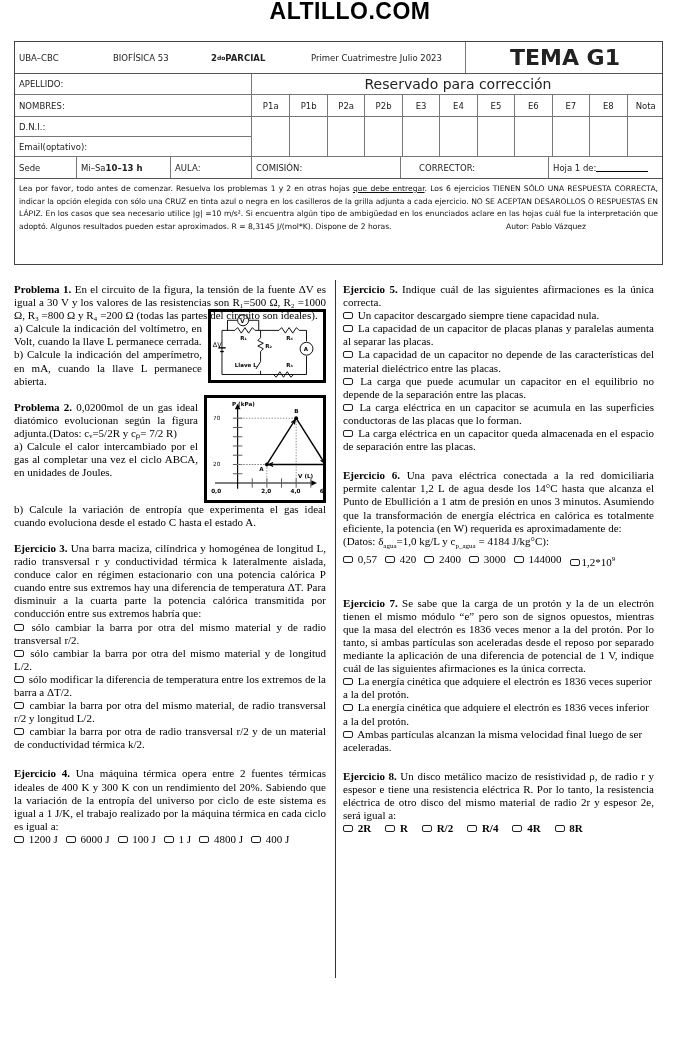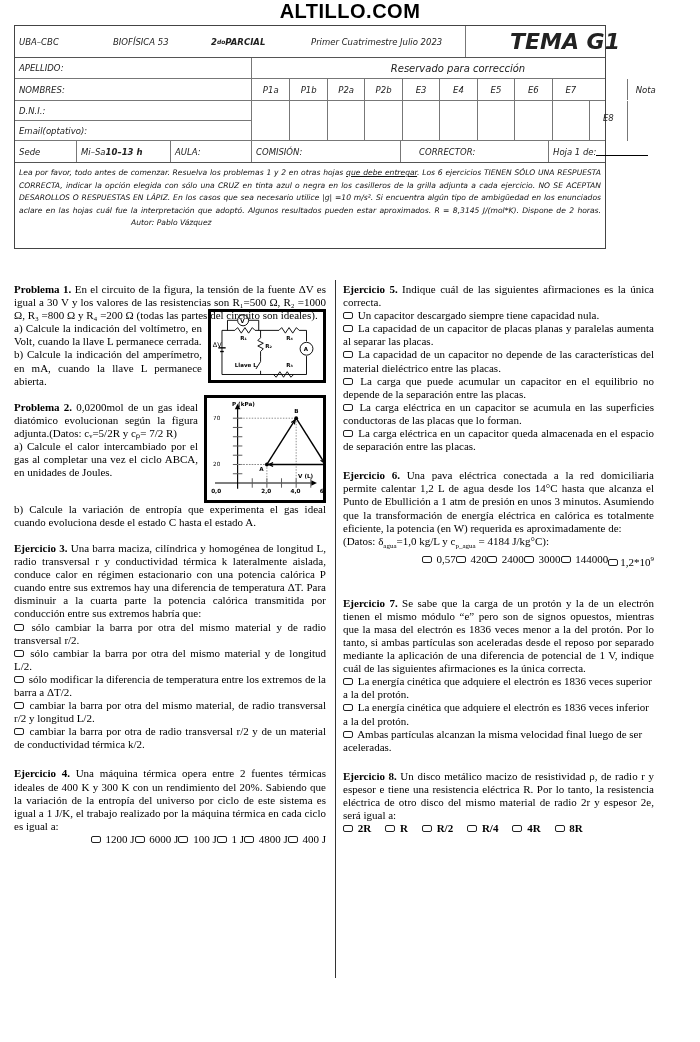--- a/index.html
+++ b/index.html
@@ -1,36 +1,36 @@
 <!DOCTYPE html>
 <html><head>
 <meta charset="utf-8">
 <style>
   * { box-sizing: border-box; margin: 0; padding: 0; }
   body { width: 700px; height: 1042px; background: #fff; color: #000; position: relative; overflow: hidden; font-family: "Liberation Serif", serif; }
-  .site-title { position: absolute; left: 0; top: 0; width: 700px; text-align: center; font-family: "Liberation Sans", sans-serif; font-weight: bold; font-size: 20px; line-height: 22px; letter-spacing: 0.5px; }
+  .site-title { position: absolute; left: 0; top: 0; width: 700px; text-align: center; font-family: "Liberation Sans", sans-serif; font-weight: bold; font-size: 23px; line-height: 22px; letter-spacing: 0.5px; }
 
   
-  .hdr { position: absolute; left: 14px; top: 25px; width: 592px; border: 1.5px solid #444; font-family: "DejaVu Sans", sans-serif; font-size: 8.5px; color: #222; font-style: italic; }
+  .hdr { position: absolute; left: 14px; top: 41px; width: 649px; border: 1.5px solid #444; font-family: "DejaVu Sans", sans-serif; font-size: 8.5px; color: #222; }
   .row { position: absolute; left: 0; border-bottom: 1px solid #777; }
   .cell { position: absolute; top: 0; height: 100%; display: flex; align-items: center; padding-left: 4px; white-space: nowrap; }
   .vline { position: absolute; top: 0; width: 1px; background: #777; }
   .tema { font-family: "DejaVu Sans", sans-serif; font-weight: bold; font-size: 22px; justify-content: center; padding-left: 0; }
   .instr { position: absolute; left: 0; top: 169px; width: 100%; padding: 3px 4px; font-family: "DejaVu Sans", sans-serif; font-size: 7.6px; line-height: 12.6px; text-align: justify; color: #111; }
   .u { text-decoration: underline; }
   .blank-line { display: inline-block; width: 52px; border-bottom: 1px solid #000; height: 9px; }
 
   
   .col { position: absolute; font-size: 11px; line-height: 13.1px; text-align: justify; }
   .col-left { left: 14px; top: 283px; width: 312px; }
   .col-right { left: 343px; top: 283px; width: 311px; }
   .divider { position: absolute; left: 335px; top: 280px; width: 1px; height: 698px; background: #333; }
   .blk { margin-bottom: 13px; }
   .b { font-weight: bold; }
-  .opt-inline { display: flex; justify-content: flex-end; white-space: nowrap; }
+  .opt-inline { display: flex; justify-content: flex-start; white-space: nowrap; gap: 8px; }
   .box { display: inline-block; width: 10px; height: 7px; border: 1px solid #222; border-radius: 2px; margin-right: 2px; vertical-align: 0px; }
   .fig { float: right; border: 3px solid #000; margin-left: 6px; margin-top: 1px; }
   sub { font-size: 7px; }
   sup { font-size: 7px; }
 </style>
 </head>
 <body>
 
 <div class="site-title">ALTILLO.COM</div>
 
@@ -45,37 +45,37 @@
         <span> PARCIAL</span>
     </div>
     <div class="cell" style="left:292px;">Primer Cuatrimestre Julio 2023</div>
     <div class="vline" style="left:450px;height:100%;"></div>
     <div class="cell tema" style="left:451px;width:198px;">TEMA G1</div>
   </div>
 
   <div class="row" style="top:32px;width:100%;height:21px;">
     <div class="cell" style="left:0;">APELLIDO:</div>
     <div class="vline" style="left:236px;height:100%;"></div>
-    <div class="cell" style="left:237px;width:412px;justify-content:center;padding-left:0;font-size:10px;">Reservado para corrección</div>
+    <div class="cell" style="left:237px;width:412px;justify-content:center;padding-left:0;font-size:14px;">Reservado para corrección</div>
   </div>
 
   <div class="row" style="top:53px;width:100%;height:22px;">
     <div class="cell" style="left:0;">NOMBRES:</div>
     <div class="vline" style="left:236px;height:100%;"></div>
     <div id="grade-head" style="position:absolute;left:237px;top:0;width:412px;height:100%;">
         <div style="position: absolute; left: 0px; top: 0px; width: 37.4545px; height: 100%; display: flex; align-items: center; justify-content: center; border-left: 0px solid rgb(119, 119, 119);">P1a</div>
         <div style="position: absolute; left: 37.4545px; top: 0px; width: 37.4545px; height: 100%; display: flex; align-items: center; justify-content: center; border-left: 1px solid rgb(119, 119, 119);">P1b</div>
         <div style="position: absolute; left: 74.9091px; top: 0px; width: 37.4545px; height: 100%; display: flex; align-items: center; justify-content: center; border-left: 1px solid rgb(119, 119, 119);">P2a</div>
         <div style="position: absolute; left: 112.364px; top: 0px; width: 37.4545px; height: 100%; display: flex; align-items: center; justify-content: center; border-left: 1px solid rgb(119, 119, 119);">P2b</div>
         <div style="position: absolute; left: 149.818px; top: 0px; width: 37.4545px; height: 100%; display: flex; align-items: center; justify-content: center; border-left: 1px solid rgb(119, 119, 119);">E3</div>
         <div style="position: absolute; left: 187.273px; top: 0px; width: 37.4545px; height: 100%; display: flex; align-items: center; justify-content: center; border-left: 1px solid rgb(119, 119, 119);">E4</div>
         <div style="position: absolute; left: 224.727px; top: 0px; width: 37.4545px; height: 100%; display: flex; align-items: center; justify-content: center; border-left: 1px solid rgb(119, 119, 119);">E5</div>
         <div style="position: absolute; left: 262.182px; top: 0px; width: 37.4545px; height: 100%; display: flex; align-items: center; justify-content: center; border-left: 1px solid rgb(119, 119, 119);">E6</div>
         <div style="position: absolute; left: 299.636px; top: 0px; width: 37.4545px; height: 100%; display: flex; align-items: center; justify-content: center; border-left: 1px solid rgb(119, 119, 119);">E7</div>
-        <div style="position: absolute; left: 337.091px; top: 0px; width: 37.4545px; height: 100%; display: flex; align-items: center; justify-content: center; border-left: 1px solid rgb(119, 119, 119); margin-top: 28px;">E8</div>
+        <div style="position: absolute; left: 337.091px; top: 0px; width: 37.4545px; height: 100%; display: flex; align-items: center; justify-content: center; border-left: 1px solid rgb(119, 119, 119);">E8</div>
         <div style="position: absolute; left: 374.545px; top: 0px; width: 37.4545px; height: 100%; display: flex; align-items: center; justify-content: center; border-left: 1px solid rgb(119, 119, 119);">Nota</div>
       </div>
   </div>
 
   <div class="row" style="top:75px;width:237px;height:20px;">
     <div class="cell" style="left:0;">D.N.I.:</div>
   </div>
   <div class="row" style="top:95px;width:100%;height:20px;">
     <div class="cell" style="left:0;">Email(optativo):</div>
   </div>

